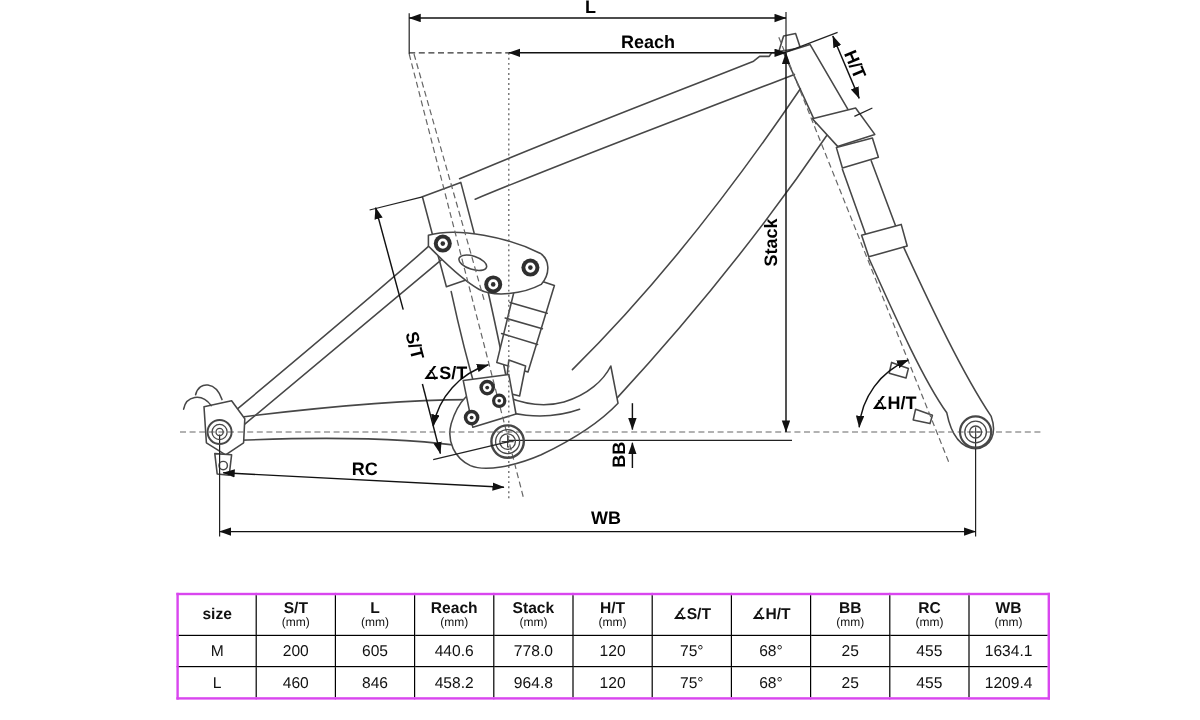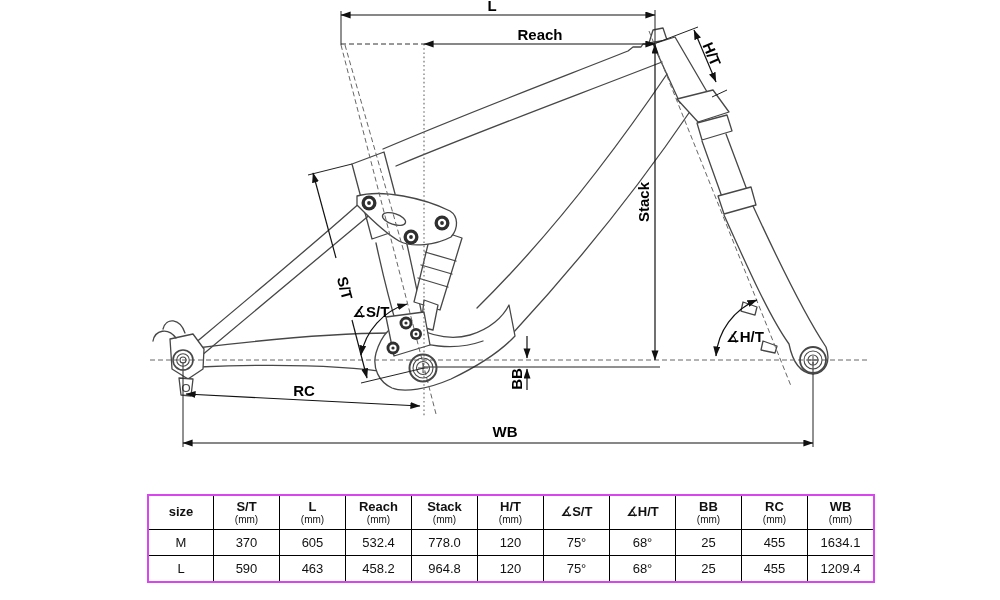--- a/index.html
+++ b/index.html
@@ -223,35 +223,35 @@
             <div class="hmain">RC</div>
             <div class="hsub">(mm)</div>
           </td>
     <td class="hcell cn">
             <div class="hmain">WB</div>
             <div class="hsub">(mm)</div>
           </td>
   </tr>
   <tr>
     <td class="dcell">M</td>
-    <td class="dcell">370</td>
+    <td class="dcell">200</td>
     <td class="dcell">605</td>
-    <td class="dcell">532.4</td>
+    <td class="dcell">440.6</td>
     <td class="dcell">778.0</td>
     <td class="dcell">120</td>
     <td class="dcell">75°</td>
     <td class="dcell">68°</td>
     <td class="dcell">25</td>
     <td class="dcell">455</td>
     <td class="dcell">1634.1</td>
   </tr>
   <tr>
     <td class="dcell">L</td>
-    <td class="dcell">590</td>
-    <td class="dcell">463</td>
+    <td class="dcell">460</td>
+    <td class="dcell">846</td>
     <td class="dcell">458.2</td>
     <td class="dcell">964.8</td>
     <td class="dcell">120</td>
     <td class="dcell">75°</td>
     <td class="dcell">68°</td>
     <td class="dcell">25</td>
     <td class="dcell">455</td>
     <td class="dcell">1209.4</td>
   </tr>
 </tbody>

